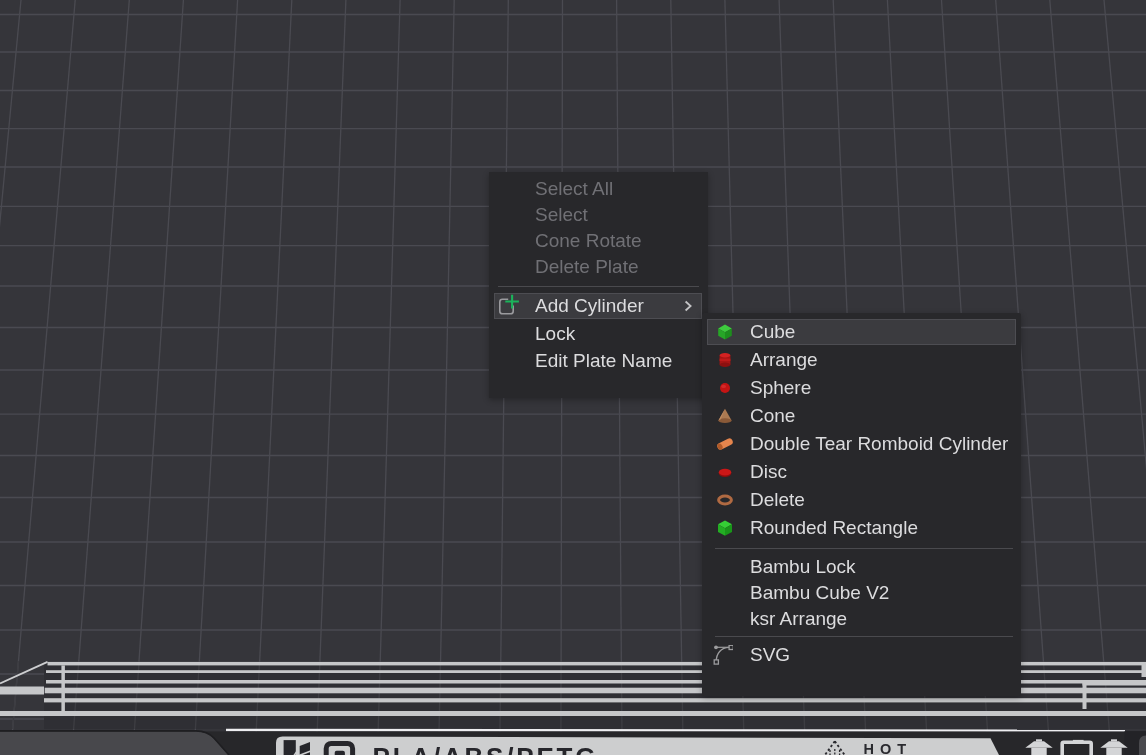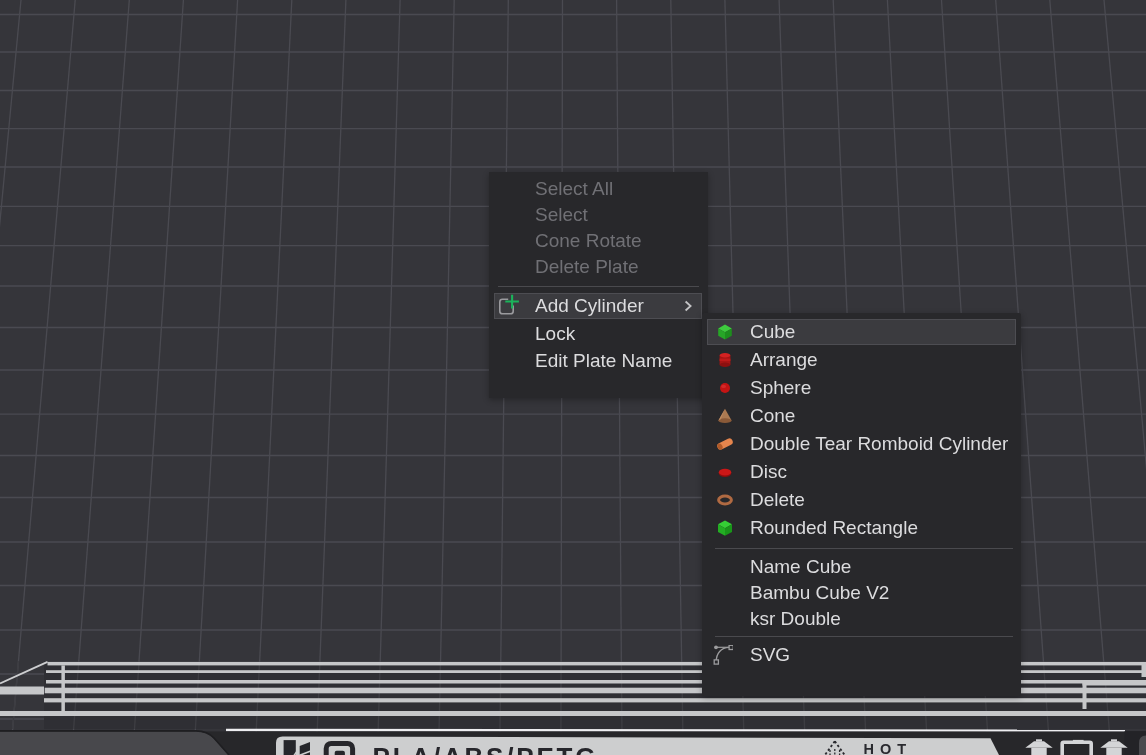--- a/index.html
+++ b/index.html
@@ -220,27 +220,27 @@
 <div class="srow" style="height:28px">
       <svg width="20" height="20" viewBox="0 0 20 20" style="position:absolute;left:13px;top:50%;margin-top:-10px">
         <polygon points="10,2.4 17,6.3 10,10.2 3,6.3" fill="#35cf35"></polygon>
         <polygon points="3,6.3 10,10.2 10,17.8 3,13.9" fill="#23ad23"></polygon>
         <polygon points="17,6.3 10,10.2 10,17.8 17,13.9" fill="#199619"></polygon>
       </svg>
       <span class="lbl">Rounded Rectangle</span>
     </div>
   <div class="sep" style="margin:6px 8px 5px 13px"></div>
   <div class="srow" style="height:26px">
-      <span class="lbl">Name Cube</span>
+      <span class="lbl">Bambu Lock</span>
     </div>
 <div class="srow" style="height:26px">
       <span class="lbl">Bambu Cube V2</span>
     </div>
 <div class="srow" style="height:26px">
-      <span class="lbl">ksr Double</span>
+      <span class="lbl">ksr Arrange</span>
     </div>
   <div class="sep" style="margin:4px 8px 3px 13px"></div>
   <div class="srow" style="height:30px">
       <svg width="20" height="20" viewBox="0 0 20 20" style="position:absolute;left:11px;top:50%;margin-top:-10px">
         <circle cx="3" cy="2.3" r="1.9" fill="#9c9c9e"></circle>
         <path d="M3,2.3 H16.3" fill="none" stroke="#9c9c9e" stroke-width="1.2"></path>
         <path d="M3.2,16.8 C3.2,8.5 8,2.4 16.2,2.4" fill="none" stroke="#9c9c9e" stroke-width="1.3"></path>
         <rect x="16.1" y="0.3" width="4.2" height="4.2" fill="#28282b" stroke="#9c9c9e" stroke-width="1.3"></rect>
         <rect x="1.2" y="14.9" width="4.2" height="4.2" fill="#28282b" stroke="#9c9c9e" stroke-width="1.3"></rect>
       </svg>

